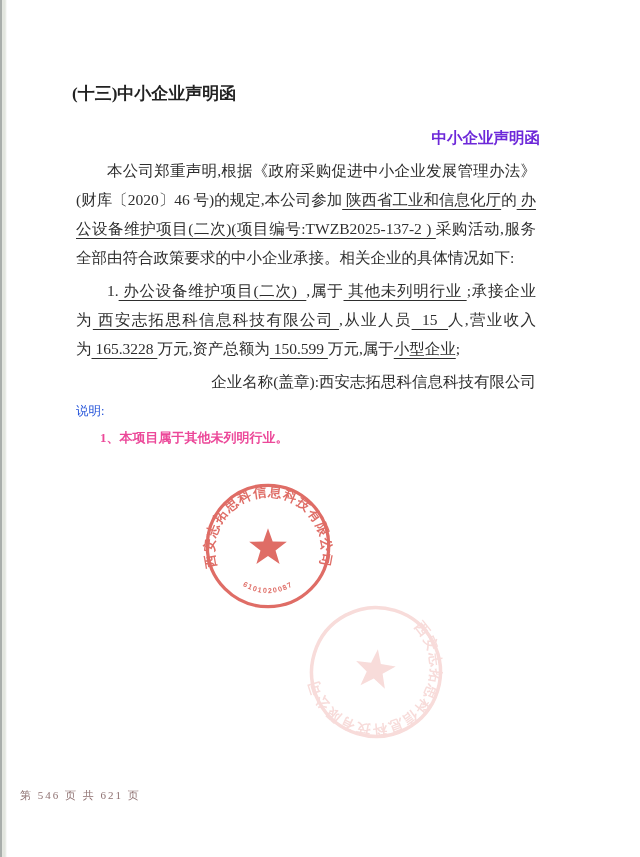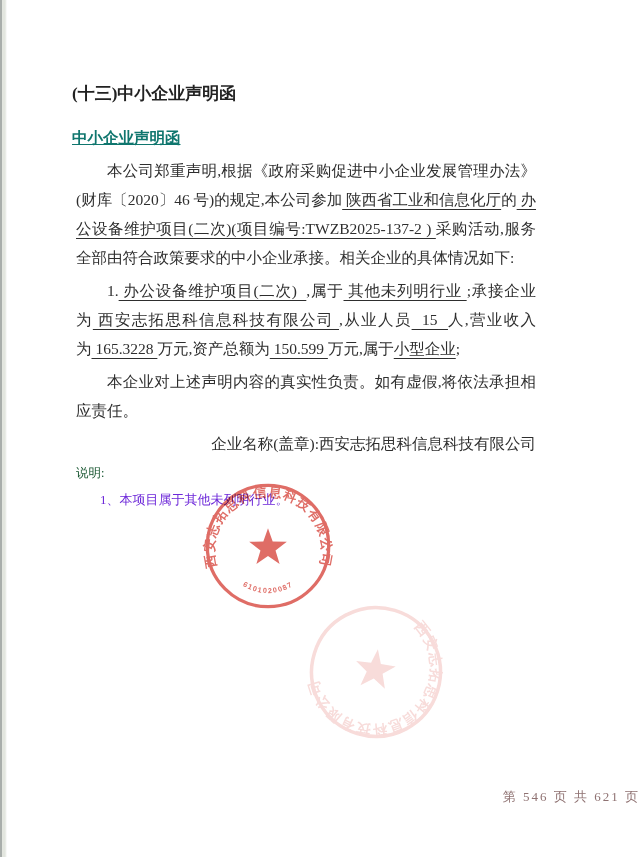--- a/index.html
+++ b/index.html
@@ -16,38 +16,38 @@
     background:linear-gradient(90deg,#a9aeab 0 2px,#e3e6df 2px 5px,#ffffff 7px);
   }
   .content{
     position:relative;
     padding:84px 100px 0 72px;
   }
   h1.section-heading{
     font-size:17px;line-height:20px;font-weight:700;margin:0;color:#222;
   }
   h2.doc-title{
-    font-size:15.5px;line-height:20px;font-weight:700;text-align:left;
-    margin:24px 0 0 0;color:#0f766e;text-decoration:underline;
+    font-size:15.5px;line-height:20px;font-weight:700;text-align:right;
+    margin:24px 0 0 0;color:#6d28d9;
   }
   p{margin:4px;}
   .body{
     font-size:15.5px;line-height:29px;text-align:justify;color:#2e2e2e;
   }
   .ind{text-indent:2em;}
   .p-intro{margin-top:8px;}
   .u{text-decoration:underline;text-underline-offset:4px;}
   .sign{margin-left:96px;text-align:right;}
-  .notes-label{font-size:12.5px;line-height:18px;margin-top:6px;color:#14532d;}
-  .note1{font-size:13px;line-height:24px;font-weight:400;margin:6px 0 0 28px;color:#6d28d9;}
+  .notes-label{font-size:12.5px;line-height:18px;margin-top:6px;color:#1d4ed8;}
+  .note1{font-size:13px;line-height:24px;font-weight:700;margin:6px 0 0 28px;color:#ec4899;}
   .note2{font-size:13px;line-height:28px;text-indent:2em;text-align:justify;margin-top:0;color:#333;}
   .footer{
-    position:absolute;left:14px;right:0;top:788px;
-    text-align:right;text-indent:20px;
-    font-size:13px;letter-spacing:2px;color:#8f7272;
+    position:absolute;left:0;right:0;top:788px;
+    text-align:left;text-indent:20px;
+    font-size:11px;letter-spacing:2px;color:#8f7272;
   }
   .seal{
     position:absolute;
     mix-blend-mode:multiply;
     pointer-events:none;
   }
   .seal-main{left:202px;top:480px;width:132px;height:132px;opacity:0.82;}
   .seal-faint{left:306px;top:602px;width:140px;height:140px;opacity:0.2;transform:rotate(152deg);}
   .seal text{font-family:"Liberation Sans","DejaVu Sans",sans-serif;font-weight:700;}
 </style>
@@ -58,21 +58,20 @@
   <div class="scan-edge"></div>
 
   <div class="content">
     <h1 class="section-heading">(十三)中小企业声明函</h1>
     <h2 class="doc-title">中小企业声明函</h2>
 
     <p class="body ind p-intro"><span>本公司郑重声明,根据《政府采购促进中小企业发展管理办法》(财库〔2020〕46 号)的规定,本公司参加</span><span class="u">&nbsp;陕西省工业和信息化厅</span><span>的</span><span class="u">&nbsp;办公设备维护项目(二次)(项目编号:TWZB2025-137-2&nbsp;)&nbsp;</span><span>采购活动,服务全部由符合政策要求的中小企业承接。相关企业的具体情况如下:</span></p>
 
     <p class="body ind"><span>1.</span><span class="u">&nbsp;办公设备维护项目(二次)&nbsp;&nbsp;</span><span>,属于</span><span class="u">&nbsp;其他未列明行业&nbsp;</span><span>;承接企业为</span><span class="u">&nbsp;西安志拓思科信息科技有限公司&nbsp;</span><span>,从业人员</span><span class="u">&nbsp;&nbsp;15&nbsp;&nbsp;</span><span>人,营业收入为</span><span class="u">&nbsp;165.3228&nbsp;</span><span>万元,资产总额为</span><span class="u">&nbsp;150.599&nbsp;</span><span>万元,属于</span><span class="u">小型企业</span><span>;</span></p>
 
-    <p class="body ind">本企业对上述声明内容的真实性负责。如有虚假,将依法承担相应责任。</p>
 
     <p class="body sign">企业名称(盖章):西安志拓思科信息科技有限公司</p>
 
     <p class="notes-label">说明:</p>
     <p class="note1">1、本项目属于其他未列明行业。</p>
   </div>
 
   <svg class="seal seal-main" viewBox="0 0 200 200" aria-hidden="true">
     <circle cx="100" cy="100" r="92" fill="none" stroke-width="5" stroke="#d84c44"></circle>
     <path id="sealArcTop" d="M 22,132 A 82,82 0 1 1 178,132" fill="none"></path>

